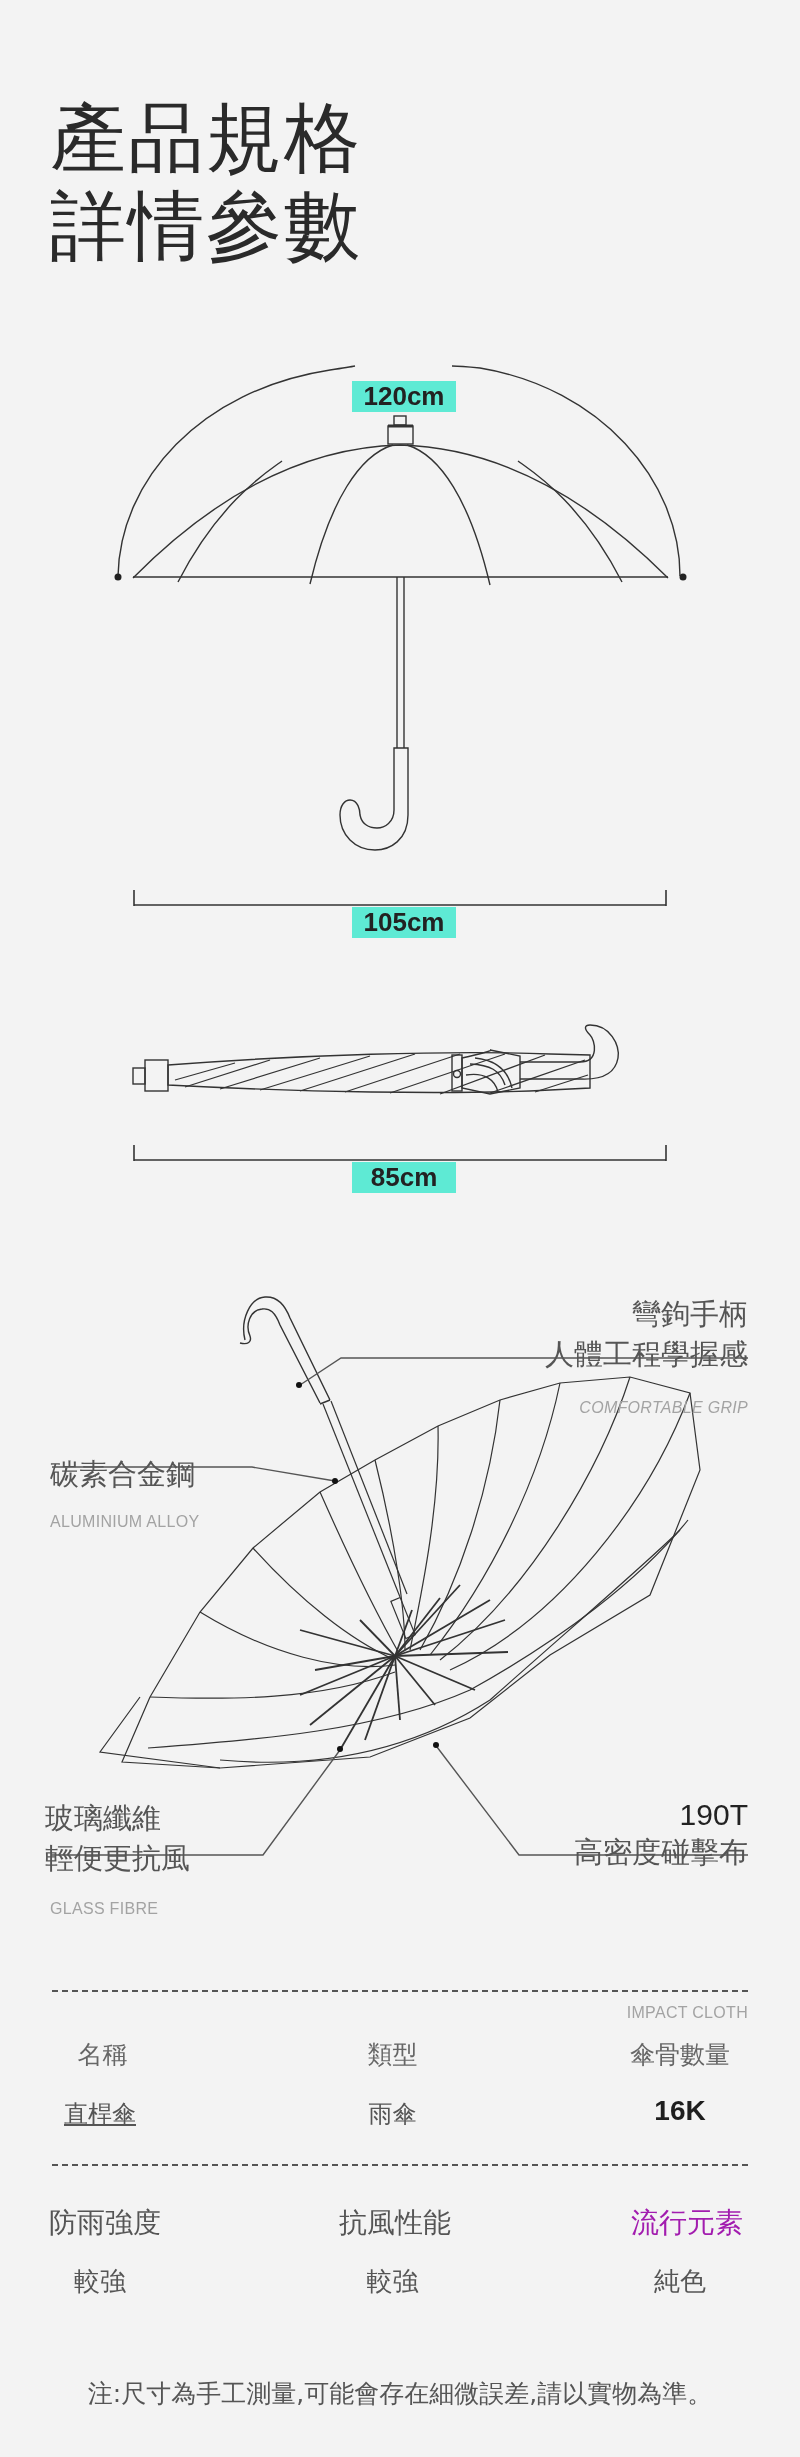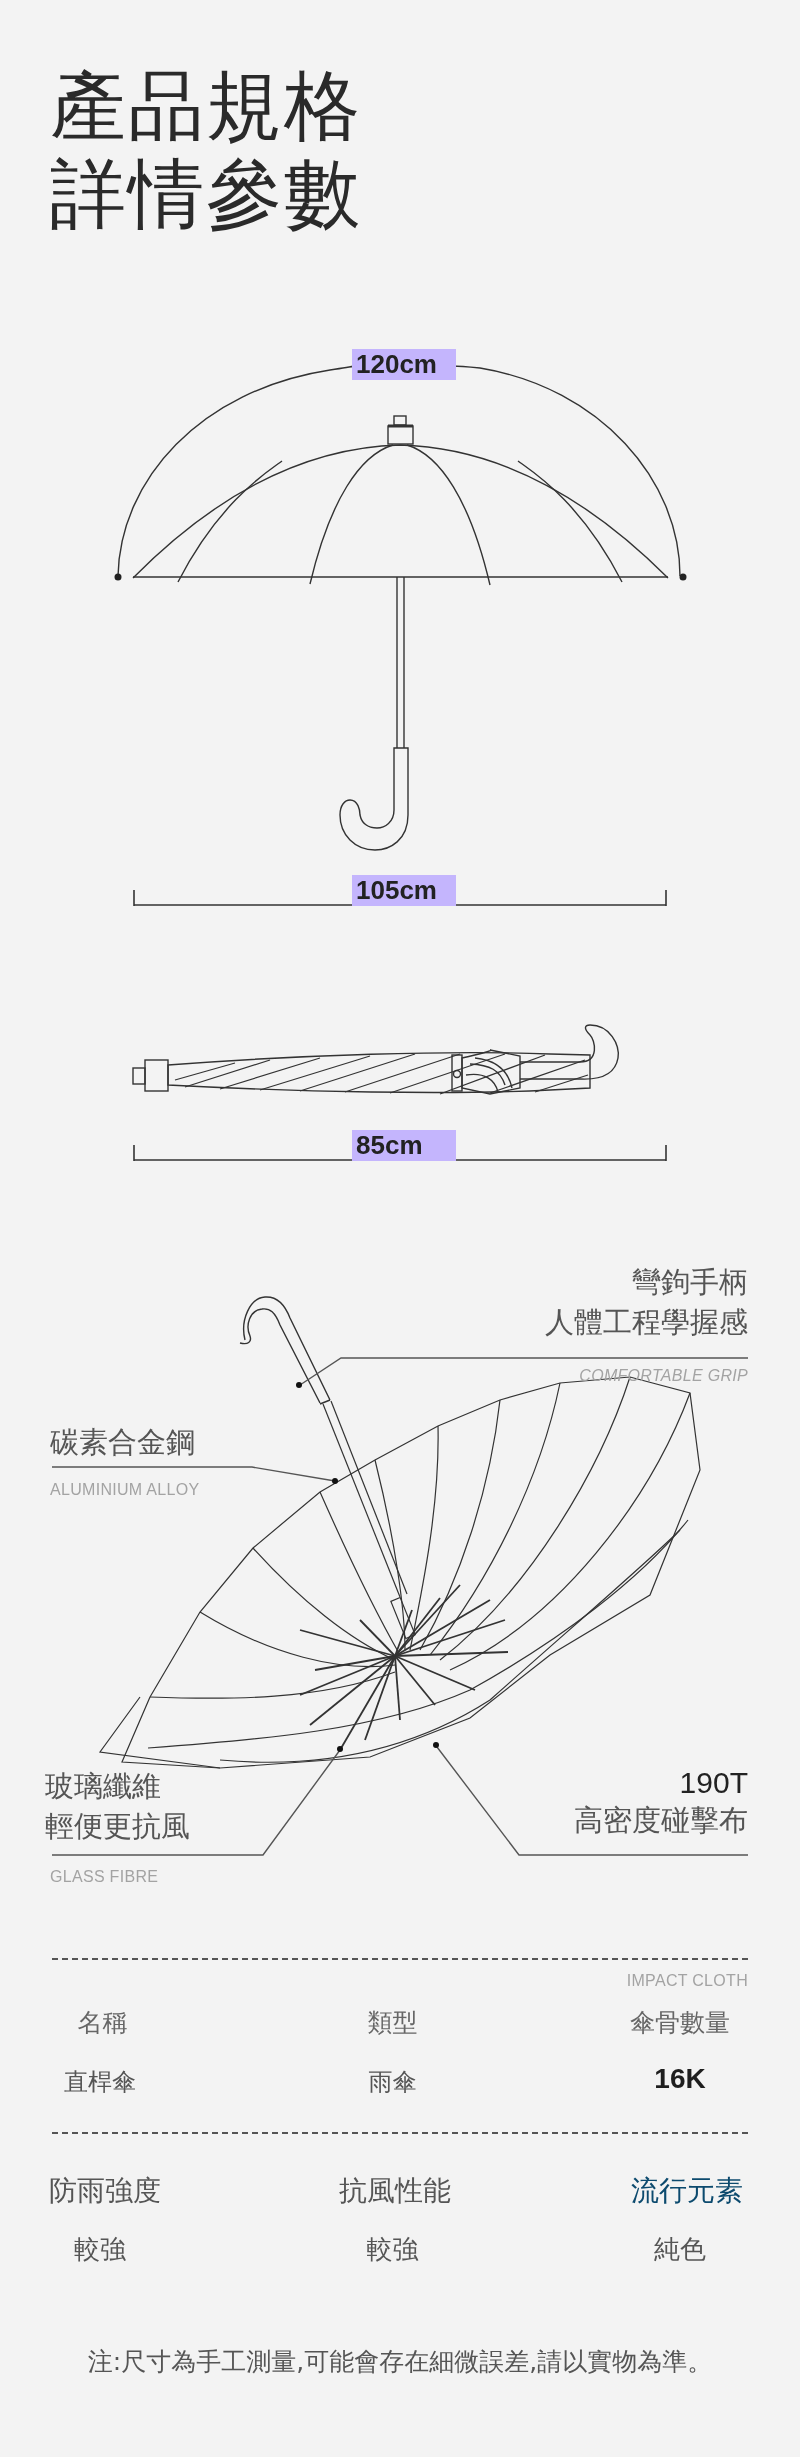--- a/index.html
+++ b/index.html
@@ -4,33 +4,34 @@
 <style>
   html, body { margin: 0; padding: 0; }
   body {
     width: 800px; height: 2457px;
     background: #f3f3f3;
     font-family: "DejaVu Sans", "Liberation Sans", sans-serif;
     color: #333;
     position: relative;
     overflow: hidden;
   }
-  .abs { position: absolute; }
+  .abs { position: absolute; margin-top: 32px; }
   .title {
     left: 50px; top: 62px;
     font-size: 76px; line-height: 88px;
     color: #2a2a2a; font-weight: 300;
     letter-spacing: 2px;
   }
   .title div { white-space: nowrap; }
   svg.draw { position: absolute; left: 0; top: 0; }
   .dim-label {
     font-family: "Liberation Sans", sans-serif;
     font-weight: bold; font-size: 26px; color: #222;
-    background: #c4b5fd; padding: 0 4px;
+    background: #5eead4; padding: 0 4px;
+    text-align: center;
   }
   .callout-cn { font-size: 29px; color: #555; line-height: 40px; white-space: nowrap; }
   .callout-en { font-family: "Liberation Sans", sans-serif; font-size: 16px; color: #a3a3a3; letter-spacing: 0.3px; white-space: nowrap; }
   .callout-num { font-family: "Liberation Sans", sans-serif; font-size: 30px; color: #222; }
   .right { text-align: right; }
   .dash {
     left: 52px; width: 696px; height: 0;
     border-top: 2px dashed #555;
   }
   .spec-cell { font-size: 25px; color: #666; text-align: center; white-space: nowrap; }
@@ -188,27 +189,27 @@
   <div class="callout-cn">高密度碰擊布</div>
 </div>
 <div class="abs callout-en right" style="right:52px; top:1972px;">IMPACT CLOTH</div>
 
 <div class="abs dash" style="top:1958px;"></div>
 
 <div class="abs spec-cell" style="left:50px; width:105px; top:2006px;">名稱</div>
 <div class="abs spec-cell" style="left:340px; width:105px; top:2006px;">類型</div>
 <div class="abs spec-cell" style="left:615px; width:130px; top:2006px;">傘骨數量</div>
 
-<div class="abs spec-val" style="left:45px; width:110px; top:2066px;">直桿傘</div>
+<div class="abs spec-val" style="left:45px; width:110px; top:2066px;text-decoration:underline;">直桿傘</div>
 <div class="abs spec-val" style="left:340px; width:105px; top:2066px;">雨傘</div>
 <div class="abs spec-val spec-bold" style="left:630px; width:100px; top:2063px;">16K</div>
 
 <div class="abs dash" style="top:2132px;"></div>
 
 <div class="abs spec-head2" style="left:40px; width:130px; top:2172px;">防雨強度</div>
 <div class="abs spec-head2" style="left:330px; width:130px; top:2172px;">抗風性能</div>
-<div class="abs spec-head2" style="left:622px; width:130px; top:2172px; color:#0c4a6e;">流行元素</div>
+<div class="abs spec-head2" style="left:622px; width:130px; top:2172px; color:#a21caf;">流行元素</div>
 
 <div class="abs spec-val" style="left:45px; width:110px; top:2232px; font-size:26px;">較強</div>
 <div class="abs spec-val" style="left:340px; width:105px; top:2232px; font-size:26px;">較強</div>
 <div class="abs spec-val" style="left:630px; width:100px; top:2232px; font-size:26px;">純色</div>
 
 <div class="abs note">注:尺寸為手工測量,可能會存在細微誤差,請以實物為準。</div>
 
 </body></html>

